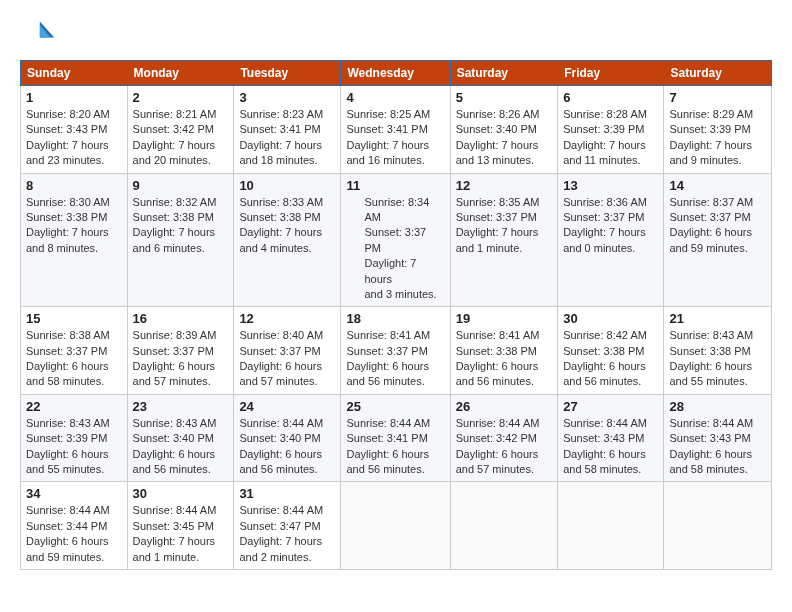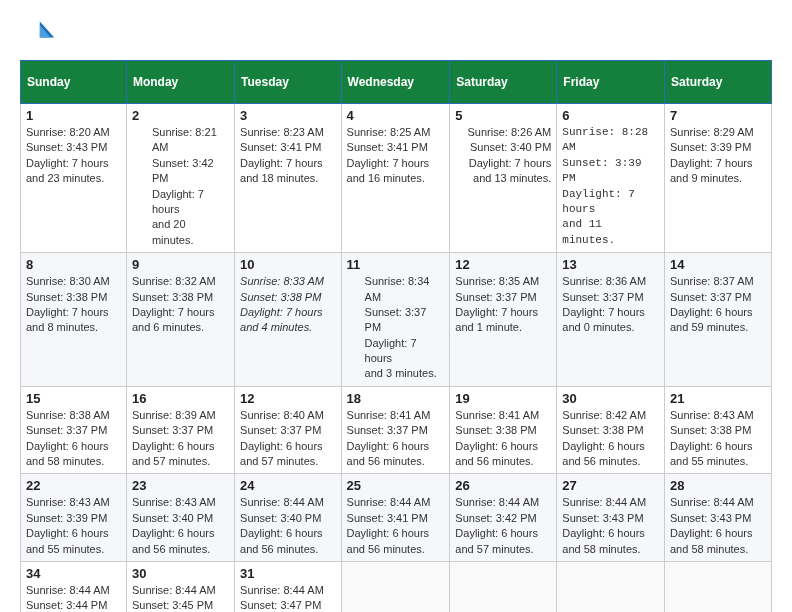--- a/index.html
+++ b/index.html
@@ -58,24 +58,24 @@
     .cal-subtitle {
       font-size: 15px;
       color: #555;
     }
     .calendar-table {
       width: 100%;
       border-collapse: collapse;
       font-size: 10px;
     }
     .calendar-table th {
-      background: #15803d;
+      background: #c2410c;
       color: #fff;
       text-align: left;
-      padding: 14px 6px;
+      padding: 5px 6px;
       font-size: 12px;
       font-weight: bold;
       border: 1px solid #2a6db5;
     }
     .calendar-table td {
       border: 1px solid #ccc;
       vertical-align: top;
       padding: 4px 5px;
       width: 113px;
       min-height: 72px;
@@ -138,49 +138,49 @@
     <tr>
           <td>
             <span class="day-num">1</span>
             <div class="day-info" style="white-space: pre-line;">Sunrise: 8:20 AM
 Sunset: 3:43 PM
 Daylight: 7 hours
 and 23 minutes.</div>
           </td>
           <td>
             <span class="day-num">2</span>
-            <div class="day-info" style="white-space: pre-line; margin-left: 20px;">Sunrise: 8:21 AM
+            <div class="day-info" style="white-space: pre-line;">Sunrise: 8:21 AM
 Sunset: 3:42 PM
 Daylight: 7 hours
 and 20 minutes.</div>
           </td>
           <td>
             <span class="day-num">3</span>
             <div class="day-info" style="white-space: pre-line;">Sunrise: 8:23 AM
 Sunset: 3:41 PM
 Daylight: 7 hours
 and 18 minutes.</div>
           </td>
           <td>
             <span class="day-num">4</span>
             <div class="day-info" style="white-space: pre-line;">Sunrise: 8:25 AM
 Sunset: 3:41 PM
 Daylight: 7 hours
 and 16 minutes.</div>
           </td>
           <td>
             <span class="day-num">5</span>
-            <div class="day-info" style="white-space: pre-line; text-align: right;">Sunrise: 8:26 AM
+            <div class="day-info" style="white-space: pre-line;">Sunrise: 8:26 AM
 Sunset: 3:40 PM
 Daylight: 7 hours
 and 13 minutes.</div>
           </td>
           <td>
             <span class="day-num">6</span>
-            <div class="day-info" style="white-space: pre-line; font-family: Liberation Mono, monospace;">Sunrise: 8:28 AM
+            <div class="day-info" style="white-space: pre-line;">Sunrise: 8:28 AM
 Sunset: 3:39 PM
 Daylight: 7 hours
 and 11 minutes.</div>
           </td>
           <td>
             <span class="day-num">7</span>
             <div class="day-info" style="white-space: pre-line;">Sunrise: 8:29 AM
 Sunset: 3:39 PM
 Daylight: 7 hours
 and 9 minutes.</div>
@@ -196,21 +196,21 @@
           </td>
           <td>
             <span class="day-num">9</span>
             <div class="day-info" style="white-space: pre-line;">Sunrise: 8:32 AM
 Sunset: 3:38 PM
 Daylight: 7 hours
 and 6 minutes.</div>
           </td>
           <td>
             <span class="day-num">10</span>
-            <div class="day-info" style="white-space: pre-line; font-style: italic;">Sunrise: 8:33 AM
+            <div class="day-info" style="white-space: pre-line;">Sunrise: 8:33 AM
 Sunset: 3:38 PM
 Daylight: 7 hours
 and 4 minutes.</div>
           </td>
           <td>
             <span class="day-num">11</span>
             <div class="day-info" style="white-space: pre-line; margin-left: 18px;">Sunrise: 8:34 AM
 Sunset: 3:37 PM
 Daylight: 7 hours
 and 3 minutes.</div>

